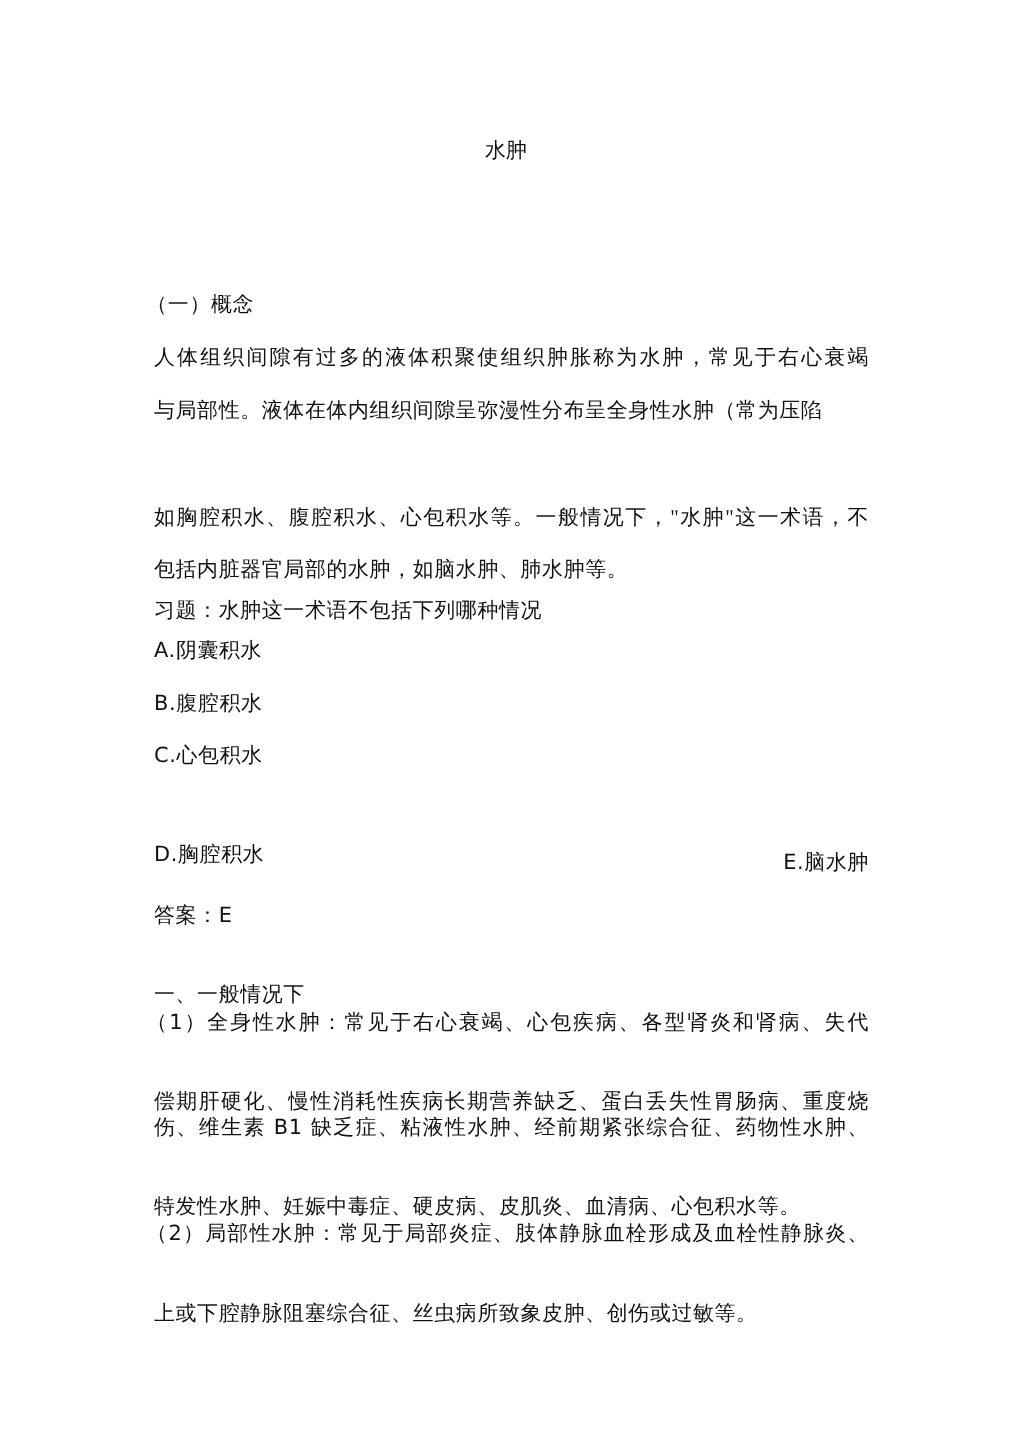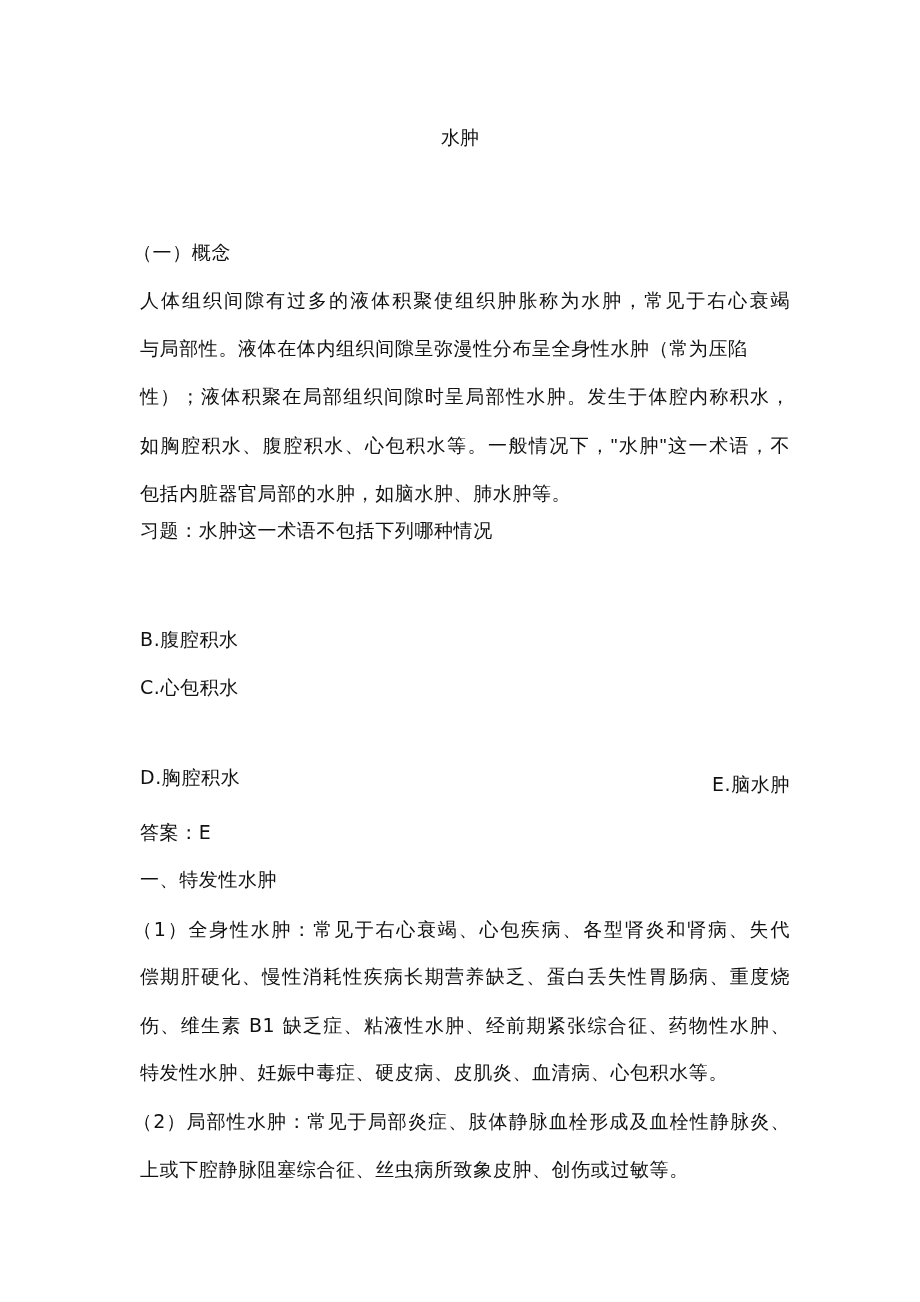--- a/index.html
+++ b/index.html
@@ -36,52 +36,53 @@
     .line {
       position: absolute;
       left: 140px;
       width: 650px;
       font-size: 19px;
       line-height: 26px;
       white-space: nowrap;
       letter-spacing: 0.6px;
     }
     .serif {
-      font-family: Liberation Sans, sans-serif;
+      font-family: Liberation Serif, serif;
+      margin-top: 25px;
     }
     .just {
       text-align-last: justify;
       text-align: justify;
     }
   </style>
 </head>
 <body>
 
 <div class="page">
 
   <div class="title">水肿</div>
 
   <div class="line serif" style="top:240px; left:133px;">（一）概念</div>
 
   <div class="line serif just" style="top:288px;">人体组织间隙有过多的液体积聚使组织肿胀称为水肿，常见于右心衰竭</div>
   <div class="line serif" style="top:336px;">与局部性。液体在体内组织间隙呈弥漫性分布呈全身性水肿（常为压陷</div>
-  <div class="line serif just" style="top:384px;">性）；液体积聚在局部组织间隙时呈局部性水肿。发生于体腔内称积水，</div>
   <div class="line serif just" style="top:433px;">如胸腔积水、腹腔积水、心包积水等。一般情况下，"水肿"这一术语，不</div>
   <div class="line serif" style="top:481px;">包括内脏器官局部的水肿，如脑水肿、肺水肿等。</div>
 
   <div class="line serif" style="top:518px;">习题：水肿这一术语不包括下列哪种情况</div>
 
+  <div class="line" style="top:578px;">A.阴囊积水</div>
   <div class="line" style="top:626px;">B.腹腔积水</div>
   <div class="line" style="top:674px;">C.心包积水</div>
   <div class="line" style="top:723px;margin-top:41px;">D.胸腔积水</div>
   <div class="line" style="top:771px;text-align:right;">E.脑水肿</div>
 
   <div class="line" style="top:819px;">答案：E</div>
 
-  <div class="line serif" style="top:867px;">一、特发性水肿</div>
+  <div class="line serif" style="top:867px;">一、一般情况下</div>
 
   <div class="line just" style="top:916px; left:133px; width:657px;">（1）全身性水肿：常见于右心衰竭、心包疾病、各型肾炎和肾病、失代</div>
   <div class="line serif just" style="top:964px;">偿期肝硬化、慢性消耗性疾病长期营养缺乏、蛋白丢失性胃肠病、重度烧</div>
   <div class="line just" style="top:1012px;">伤、维生素 B1 缺乏症、粘液性水肿、经前期紧张综合征、药物性水肿、</div>
   <div class="line serif" style="top:1060px;">特发性水肿、妊娠中毒症、硬皮病、皮肌炎、血清病、心包积水等。</div>
   <div class="line just" style="top:1108px; left:133px; width:657px;">（2）局部性水肿：常见于局部炎症、肢体静脉血栓形成及血栓性静脉炎、</div>
   <div class="line serif" style="top:1157px;">上或下腔静脉阻塞综合征、丝虫病所致象皮肿、创伤或过敏等。</div>
 
 </div>
 

